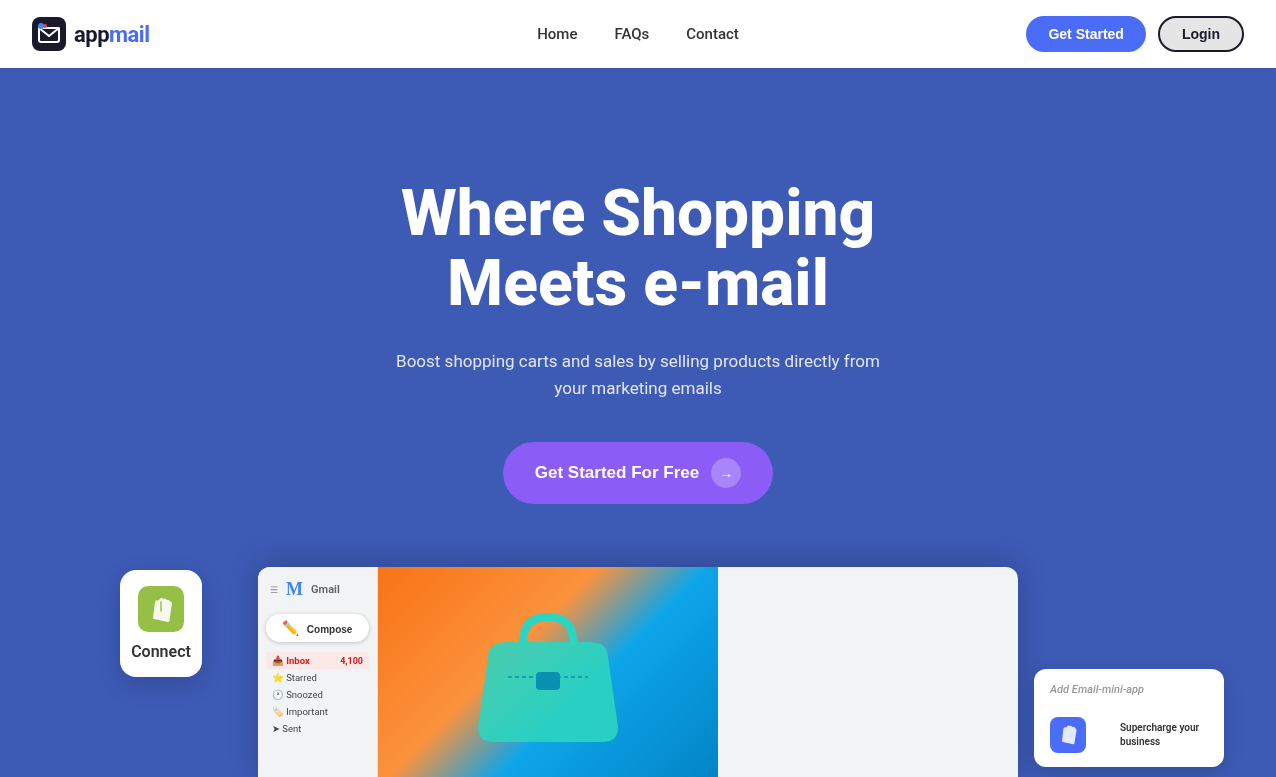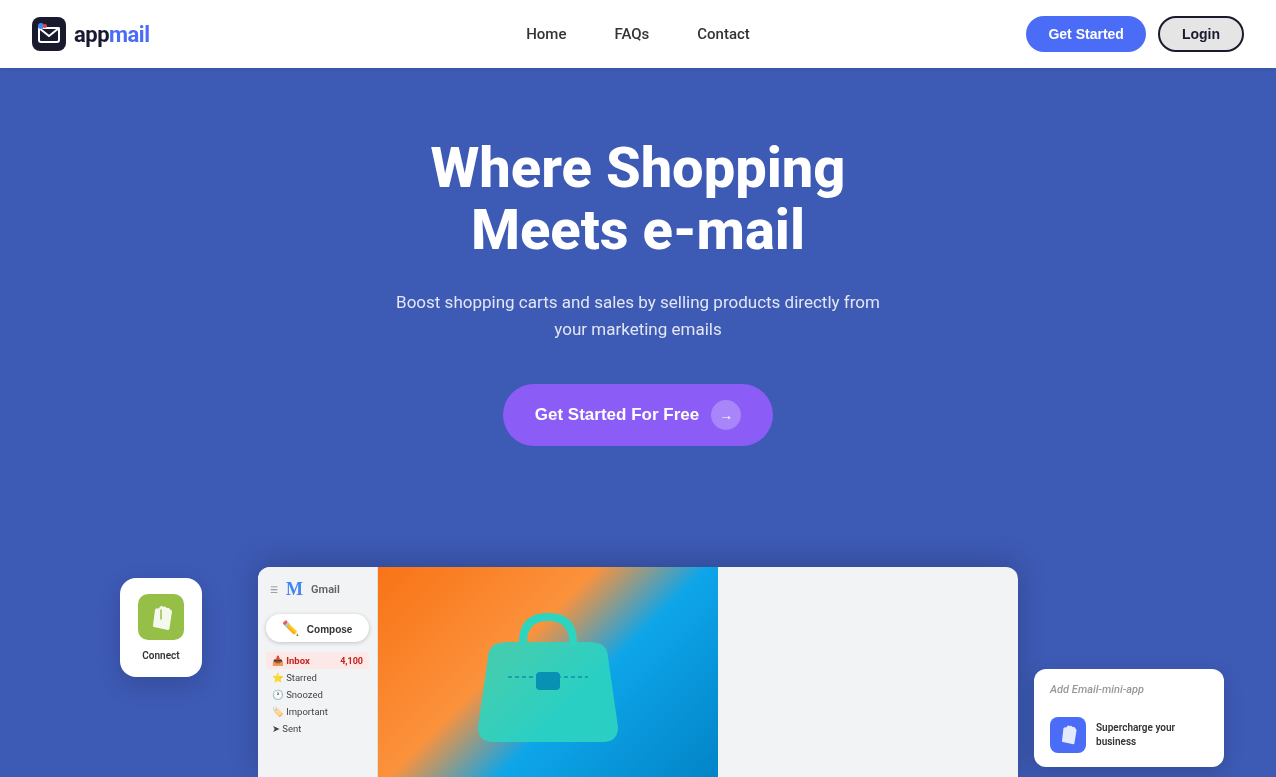--- a/index.html
+++ b/index.html
@@ -47,21 +47,21 @@
       letter-spacing: -0.5px;
     }
 
     .logo-text span {
       color: #1a1a2e;
     }
 
     .nav {
       display: flex;
       align-items: center;
-      gap: 48px;
+      gap: 37px;
       position: absolute;
       left: 50%;
       transform: translateX(-50%);
     }
 
     .nav-item {
       font-size: 15px;
       font-weight: 500;
       color: #333;
       cursor: pointer;
@@ -103,26 +103,27 @@
       display: flex;
       flex-direction: column;
       align-items: center;
       padding-top: 70px;
       position: relative;
       overflow: hidden;
     }
 
     .hero-title {
       color: white;
-      font-size: 56px;
+      font-size: 64px;
       font-weight: 800;
       text-align: center;
       line-height: 1.1;
       max-width: 760px;
       margin-bottom: 28px;
+      margin-top: 41px;
     }
 
     .hero-subtitle {
       color: rgba(255,255,255,0.85);
       font-size: 17px;
       text-align: center;
       line-height: 1.6;
       max-width: 500px;
       margin-bottom: 40px;
     }
@@ -175,21 +176,21 @@
       background: #96bf48;
       border-radius: 10px;
       display: flex;
       align-items: center;
       justify-content: center;
       color: white;
       font-size: 22px;
     }
 
     .shopify-connect-label {
-      font-size: 10px;
+      font-size: 16px;
       font-weight: 600;
       color: #333;
     }
 
     
     .gmail-mockup {
       position: absolute;
       bottom: 0;
       left: 50%;
       transform: translateX(-50%);
@@ -317,20 +318,21 @@
       font-size: 16px;
       color: white;
       flex-shrink: 0;
     }
 
     .add-app-desc {
       font-size: 10px;
       color: #333;
       font-weight: 600;
       line-height: 1.4;
+      margin-left: 24px;
     }
   </style>
 </head>
 <body>
 
 <header class="header">
   <div class="logo">
     <svg class="logo-icon" viewBox="0 0 34 34" fill="none" xmlns="http://www.w3.org/2000/svg">
       <rect width="34" height="34" rx="8" fill="#1a1a2e"></rect>
       <path d="M7 11L17 19L27 11" stroke="white" stroke-width="2" stroke-linecap="round"></path>

